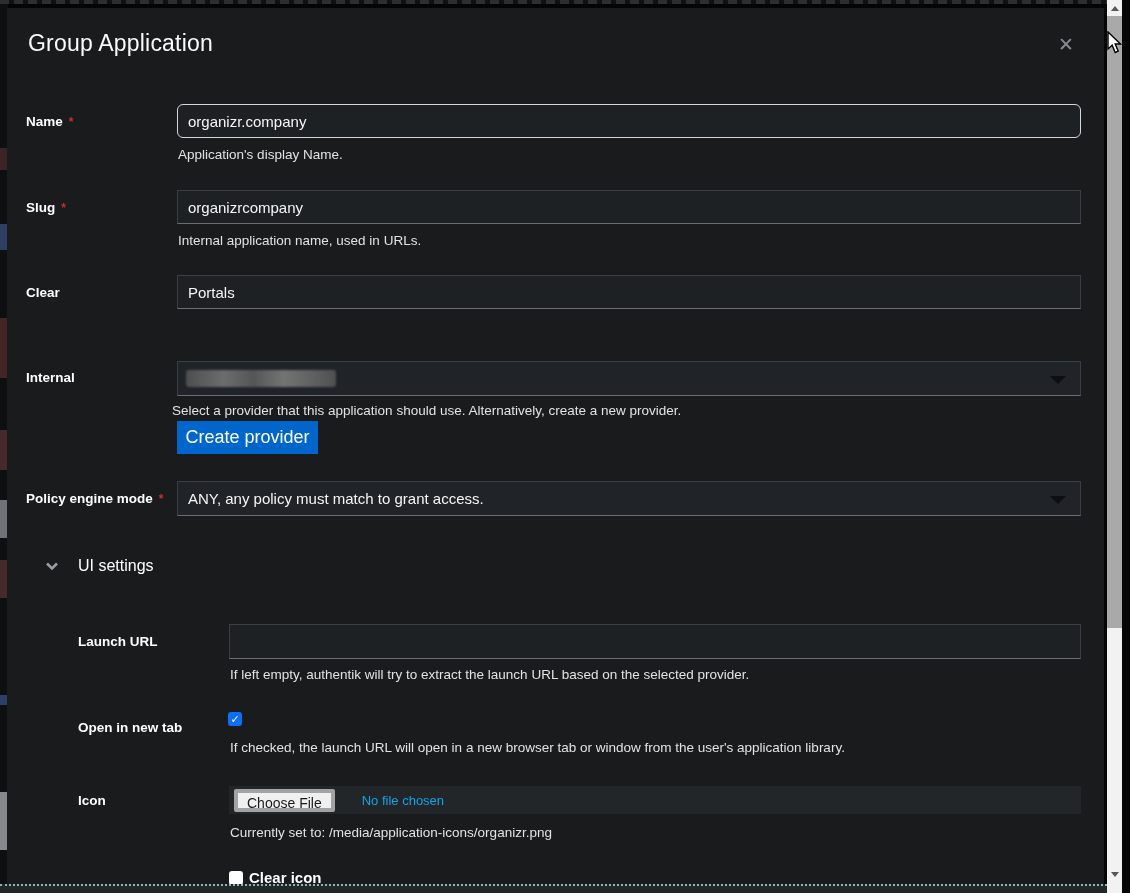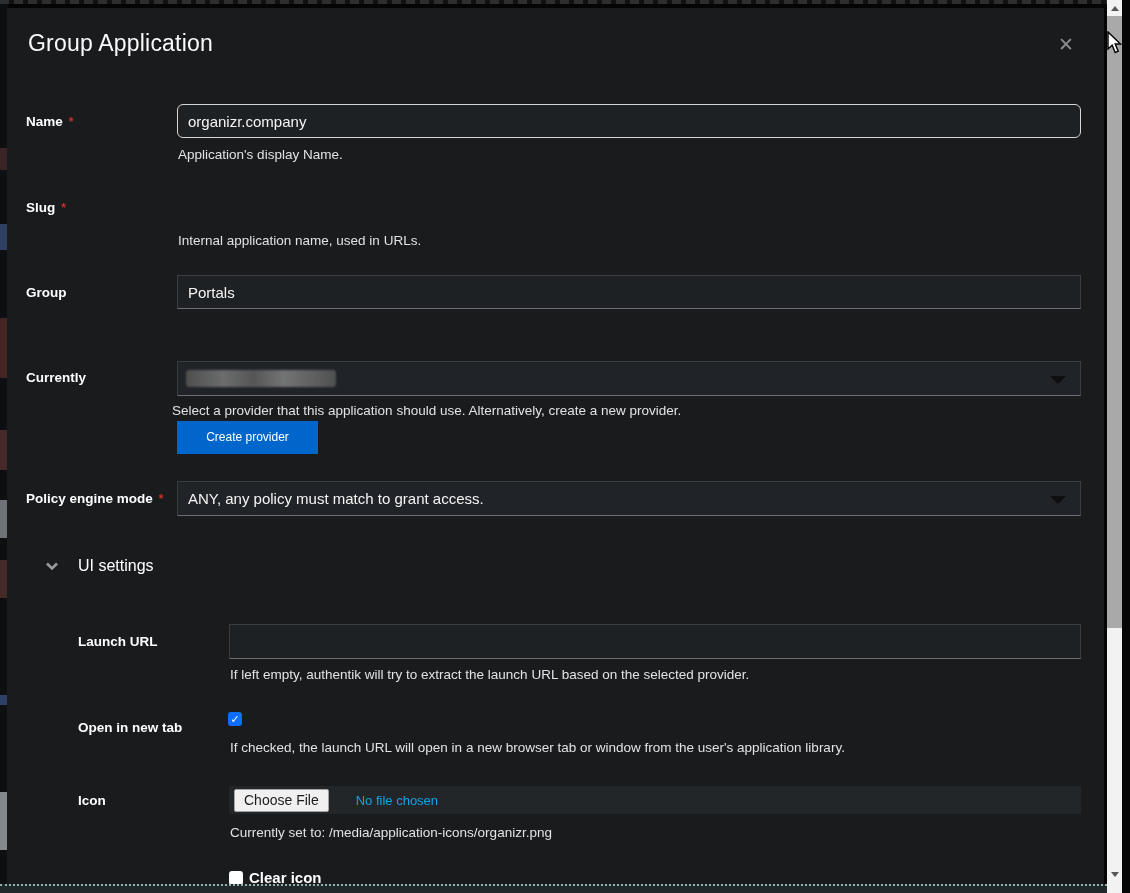--- a/index.html
+++ b/index.html
@@ -59,40 +59,40 @@
 
   .redacted {
     position: absolute; left: 8px; top: 8px; width: 150px; height: 17px;
     border-radius: 3px;
     background: linear-gradient(90deg,#565656,#7a7a7a 25%,#5f5f5f 45%,#828282 65%,#6b6b6b 85%,#585858);
     filter: blur(1.2px); opacity: .85;
   }
 
   .btn-primary {
     position: absolute; left: 170px; width: 141px; height: 33px;
-    color: #ffffff; font-size: 12px; text-align: center; line-height: 33px;
+    color: #ffffff; font-size: 18px; text-align: center; line-height: 33px;
     border: none; cursor: pointer;
   }
 
   .section-head { position: absolute; left: 71px; color: #fff; font-size: 16px; font-weight: 400; }
   .chevron { position: absolute; left: 38px; width: 14px; height: 14px; }
 
   .checkbox {
     position: absolute; width: 14px; height: 14px; border-radius: 3px;
     font-size: 11px; line-height: 14px; text-align: center; color: #fff; cursor: pointer;
   }
   .checkbox.unchecked { background: #ffffff; }
 
   .file-input-strip {
     position: absolute; left: 222px; width: 852px; height: 28px;
     background: #232629; display: flex; align-items: center;
   }
   .choose-file-btn {
     margin-left: 5px; height: 23px; padding: 0 9px;
-    background: #f0f0f0; border: 1px solid #a3a3a3; border-radius: 2px;
+    background: #f0f0f0; border: 4px solid #a3a3a3; border-radius: 2px;
     color: #1a1a1a; font-size: 14px; line-height: 21px; cursor: pointer;
     font-family: "Liberation Sans", sans-serif;
   }
   .file-status { color: #0ea5e9; font-size: 13px; margin-left: 27px; }
 
   
   .scrollbar { position: absolute; left: 1107px; top: 0; width: 15px; height: 893px; background: #f2f2f2; }
   .sb-thumb { position: absolute; left: 0; top: 16px; width: 15px; height: 612px; background: #a9a9a9; }
   .sb-arrow { position: absolute; left: 3.5px; width: 0; height: 0; border-left: 4px solid transparent; border-right: 4px solid transparent; }
   .sb-up { top: 6px; border-bottom: 5px solid #565656; }
@@ -130,26 +130,27 @@
 
     <div class="label" style="left:19px;top:106px;">
       <span>Name</span><span class="req">*</span>
     </div>
     <input class="text-input focused" style="top: 96px;" value="organizr.company">
     <div class="help" style="left:171px;top:139px;">Application's display Name.</div>
 
     <div class="label" style="left:19px;top:192px;">
       <span>Slug</span><span class="req">*</span>
     </div>
+    <input class="text-input" style="top: 182px;" value="organizrcompany">
     <div class="help" style="left:171px;top:225px;">Internal application name, used in URLs.</div>
 
-    <div class="label" style="left:19px;top:277px;">Group</div>
+    <div class="label" style="left:19px;top:277px;">Clear</div>
     <input class="text-input" style="top: 267px;" value="Portals">
 
-    <div class="label" style="left:19px;top:362px;">Currently</div>
+    <div class="label" style="left:19px;top:362px;">Internal</div>
     <div class="select" style="top:353px;">
       <span class="redacted"></span>
       <span class="caret"></span>
     </div>
     <div class="help" style="left:165px;top:395px;">Select a provider that this application should use. Alternatively, create a new provider.</div>
     <button class="btn-primary" style="top:413px;background:#0066cc;">Create provider</button>
 
     <div class="label" style="left:19px;top:483px;">
       <span>Policy engine mode</span><span class="req">*</span>
     </div>

